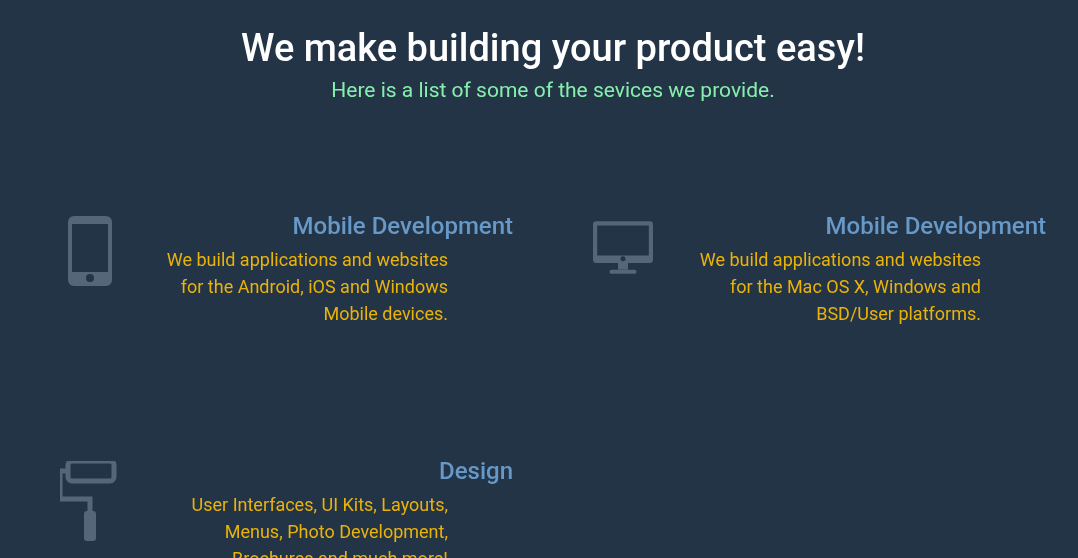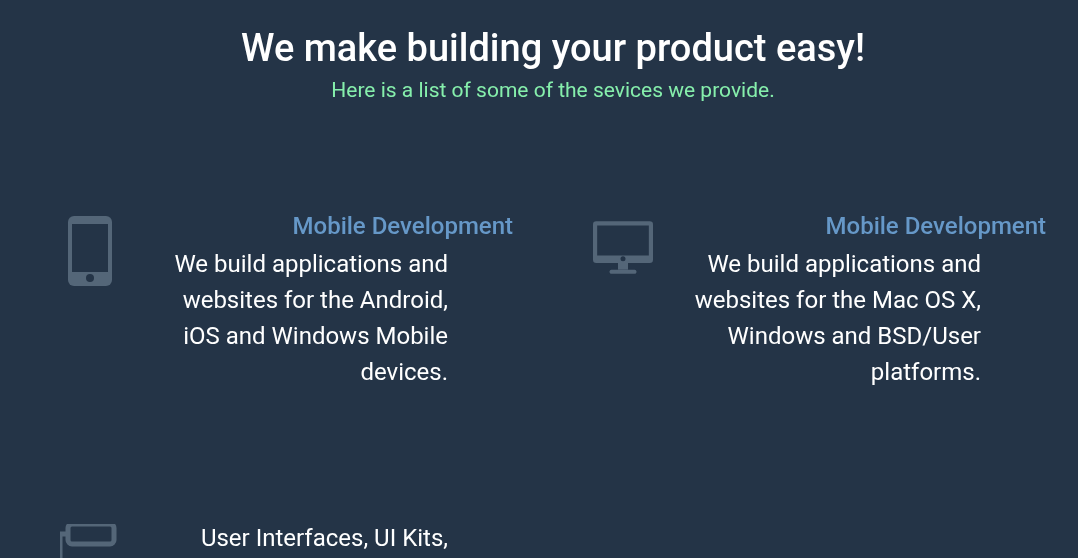--- a/index.html
+++ b/index.html
@@ -56,22 +56,22 @@
     .service-content {
       flex: 1;
     }
     .service-title {
       color: #6698c8;
       font-size: 24px;
       font-weight: 500;
       margin-bottom: 6px;
     }
     .service-desc {
-      color: #ffffff;
-      font-size: 24px;
+      color: #eab308;
+      font-size: 18px;
       line-height: 1.5;
       font-weight: 400;
       max-width: 300px;
     }
   </style>
 </head>
 <body>
 
 <div class="container">
   <div class="header">
@@ -113,18 +113,19 @@
 
     <div class="service">
       <div class="icon-wrapper">
         <svg width="60" height="80" viewBox="0 0 60 80">
           <rect x="8" y="0" width="46" height="20" rx="4" ry="4" fill="none" stroke="#546678" stroke-width="5"></rect>
           <path d="M 8 10 L 0 10 L 0 38 L 30 38 L 30 50" fill="none" stroke="#546678" stroke-width="5"></path>
           <rect x="24" y="50" width="12" height="30" rx="3" fill="#546678"></rect>
         </svg>
       </div>
       <div class="service-content">
+        <h3 class="service-title">Design</h3>
         <p class="service-desc">User Interfaces, UI Kits, Layouts, Menus, Photo Development, Brochures and much more!</p>
       </div>
     </div>
 
   </div>
 </div>
 
 </body></html>

